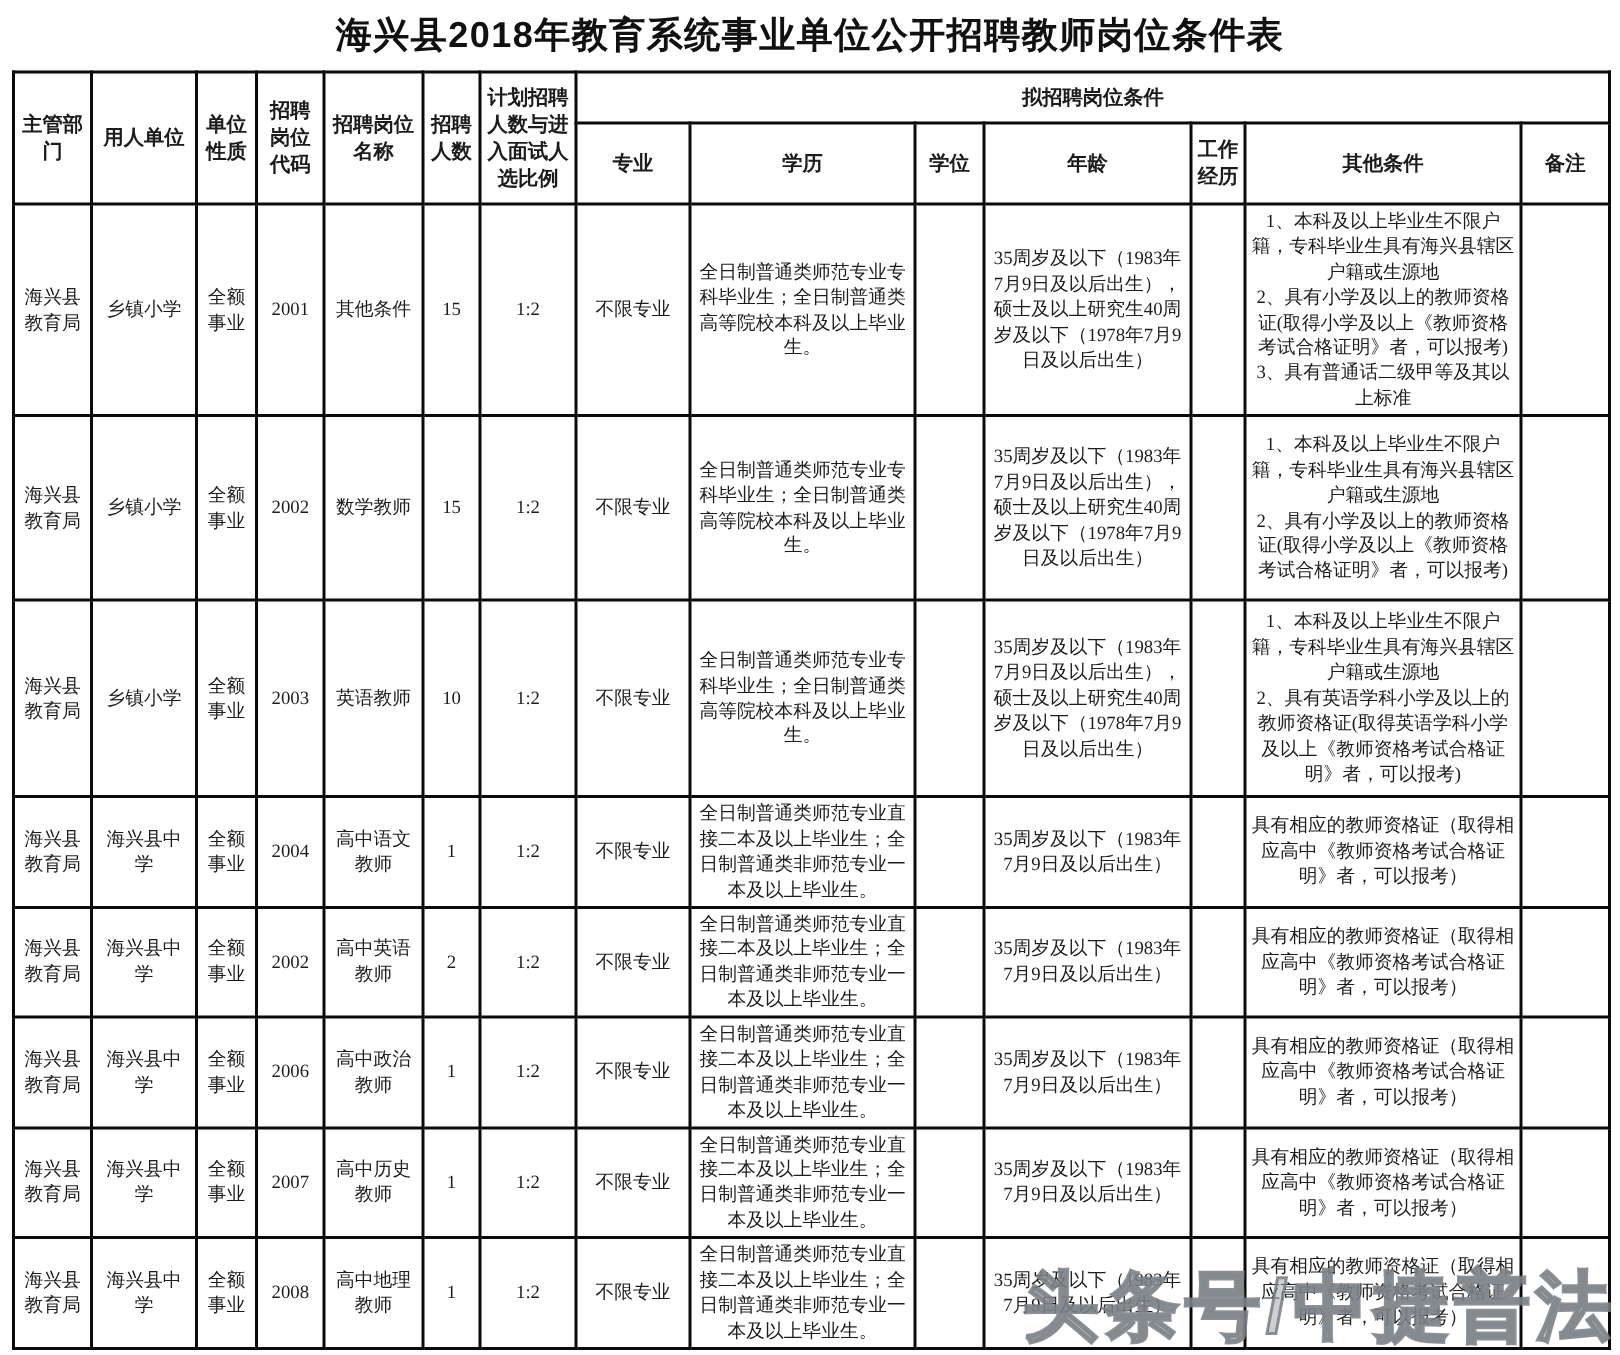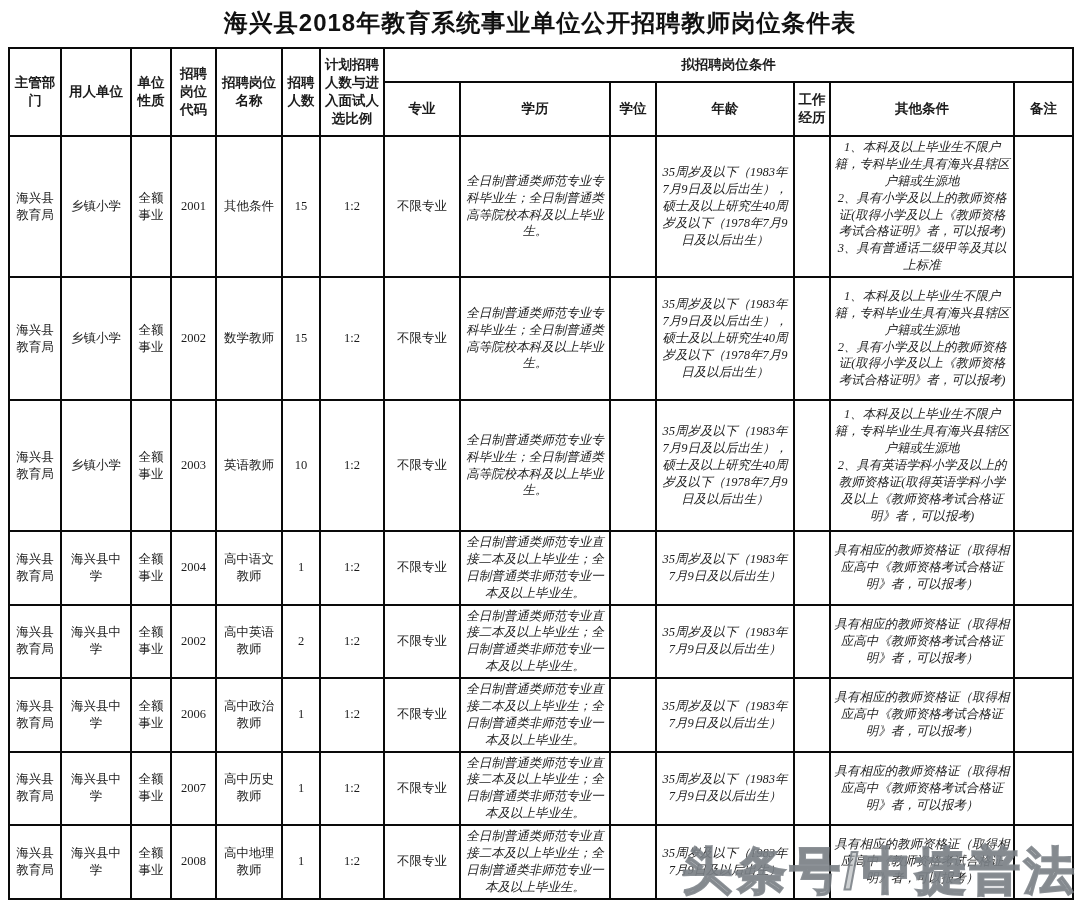--- a/index.html
+++ b/index.html
@@ -37,21 +37,21 @@
     overflow: hidden;
     word-break: break-all;
   }
   table.grid thead th {
     font-weight: bold;
     font-size: 13.5px;
   }
   tr.hdr-top { height: 34px; }
   tr.hdr-sub { height: 54px; }
   th.other-hdr { text-align: left; padding-left: 6px; }
-  td.t-left { text-align: left; padding: 3px 6px; font-style: italic; }
+  td.t-left { text-align: left; padding: 3px 6px; }
   td.pre { white-space: pre-line; }
   tr.r1 { height: 140px; }
   tr.r2 { height: 123px; }
   tr.r3 { height: 131px; }
   tr.r4 { height: 71px; }
   tr.r5 { height: 71px; }
   tr.r6 { height: 71px; }
   tr.r7 { height: 70px; }
   tr.r8 { height: 67px; }
   .watermark {

